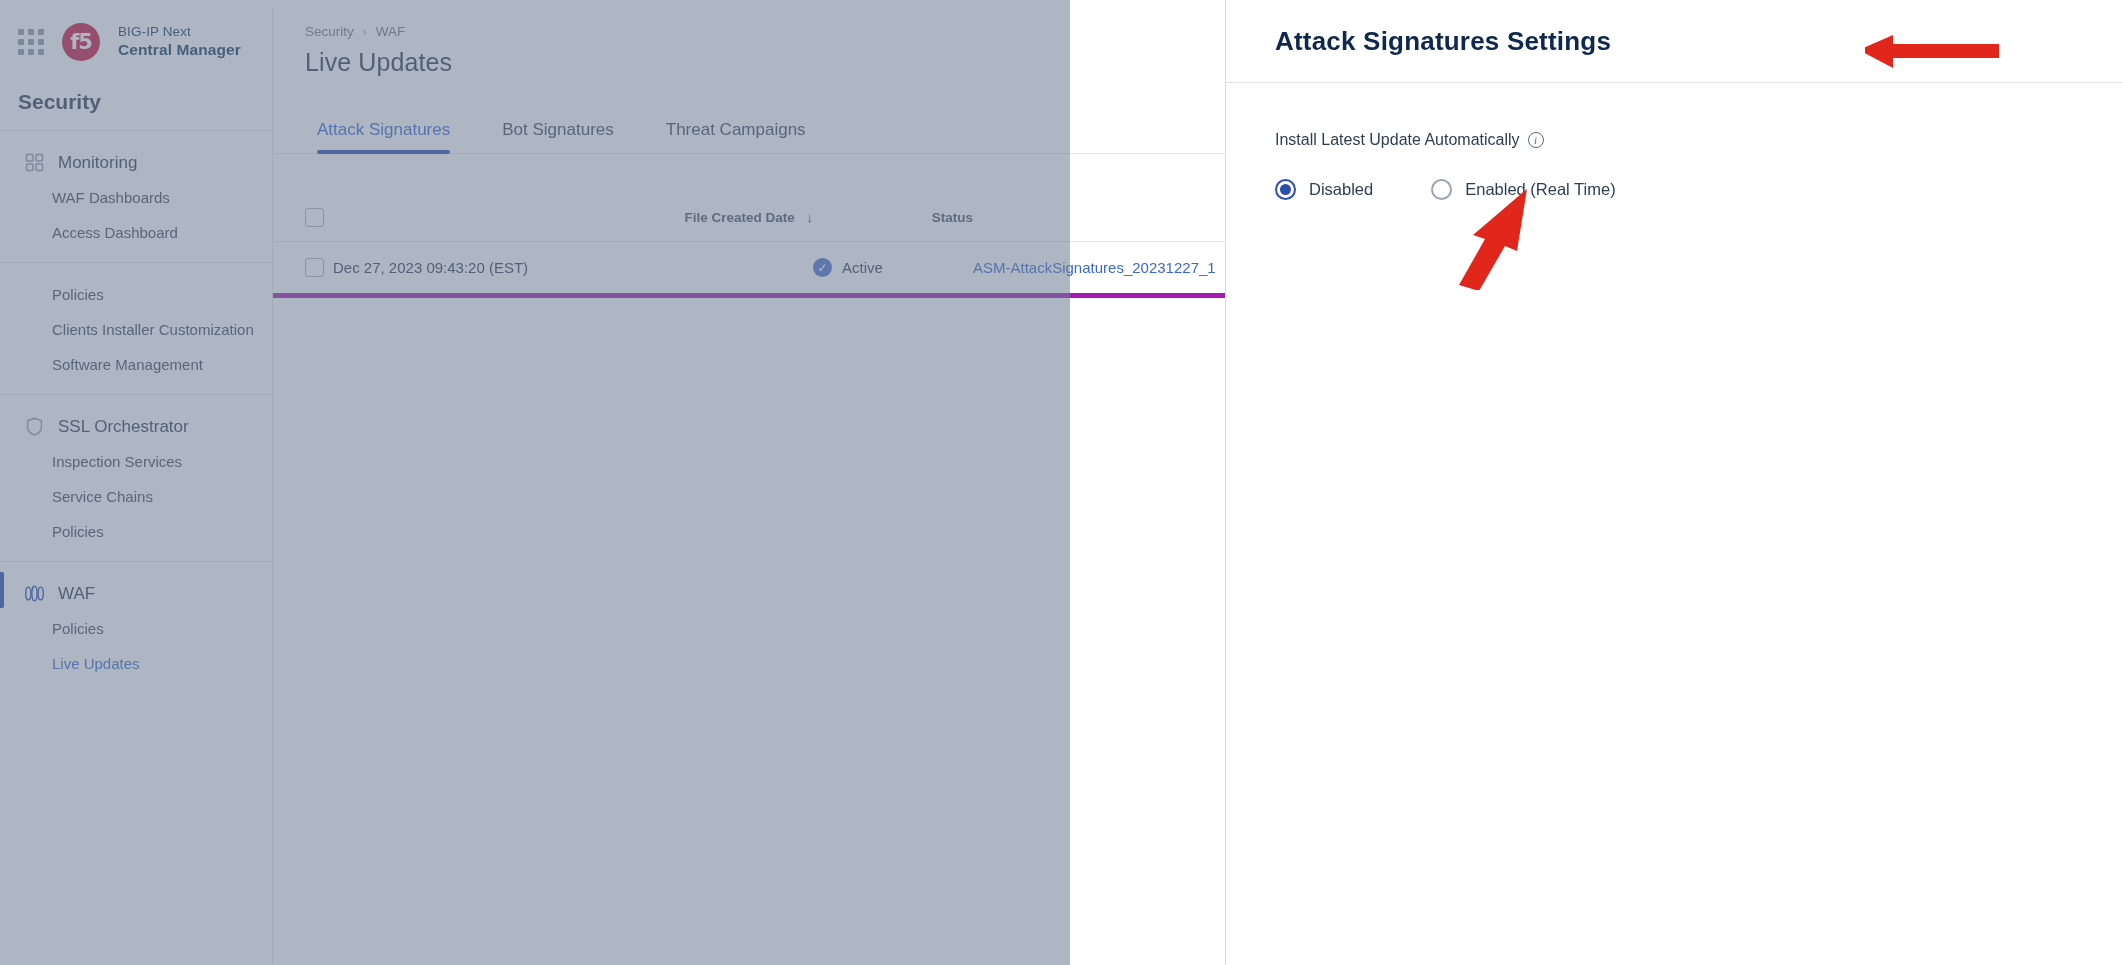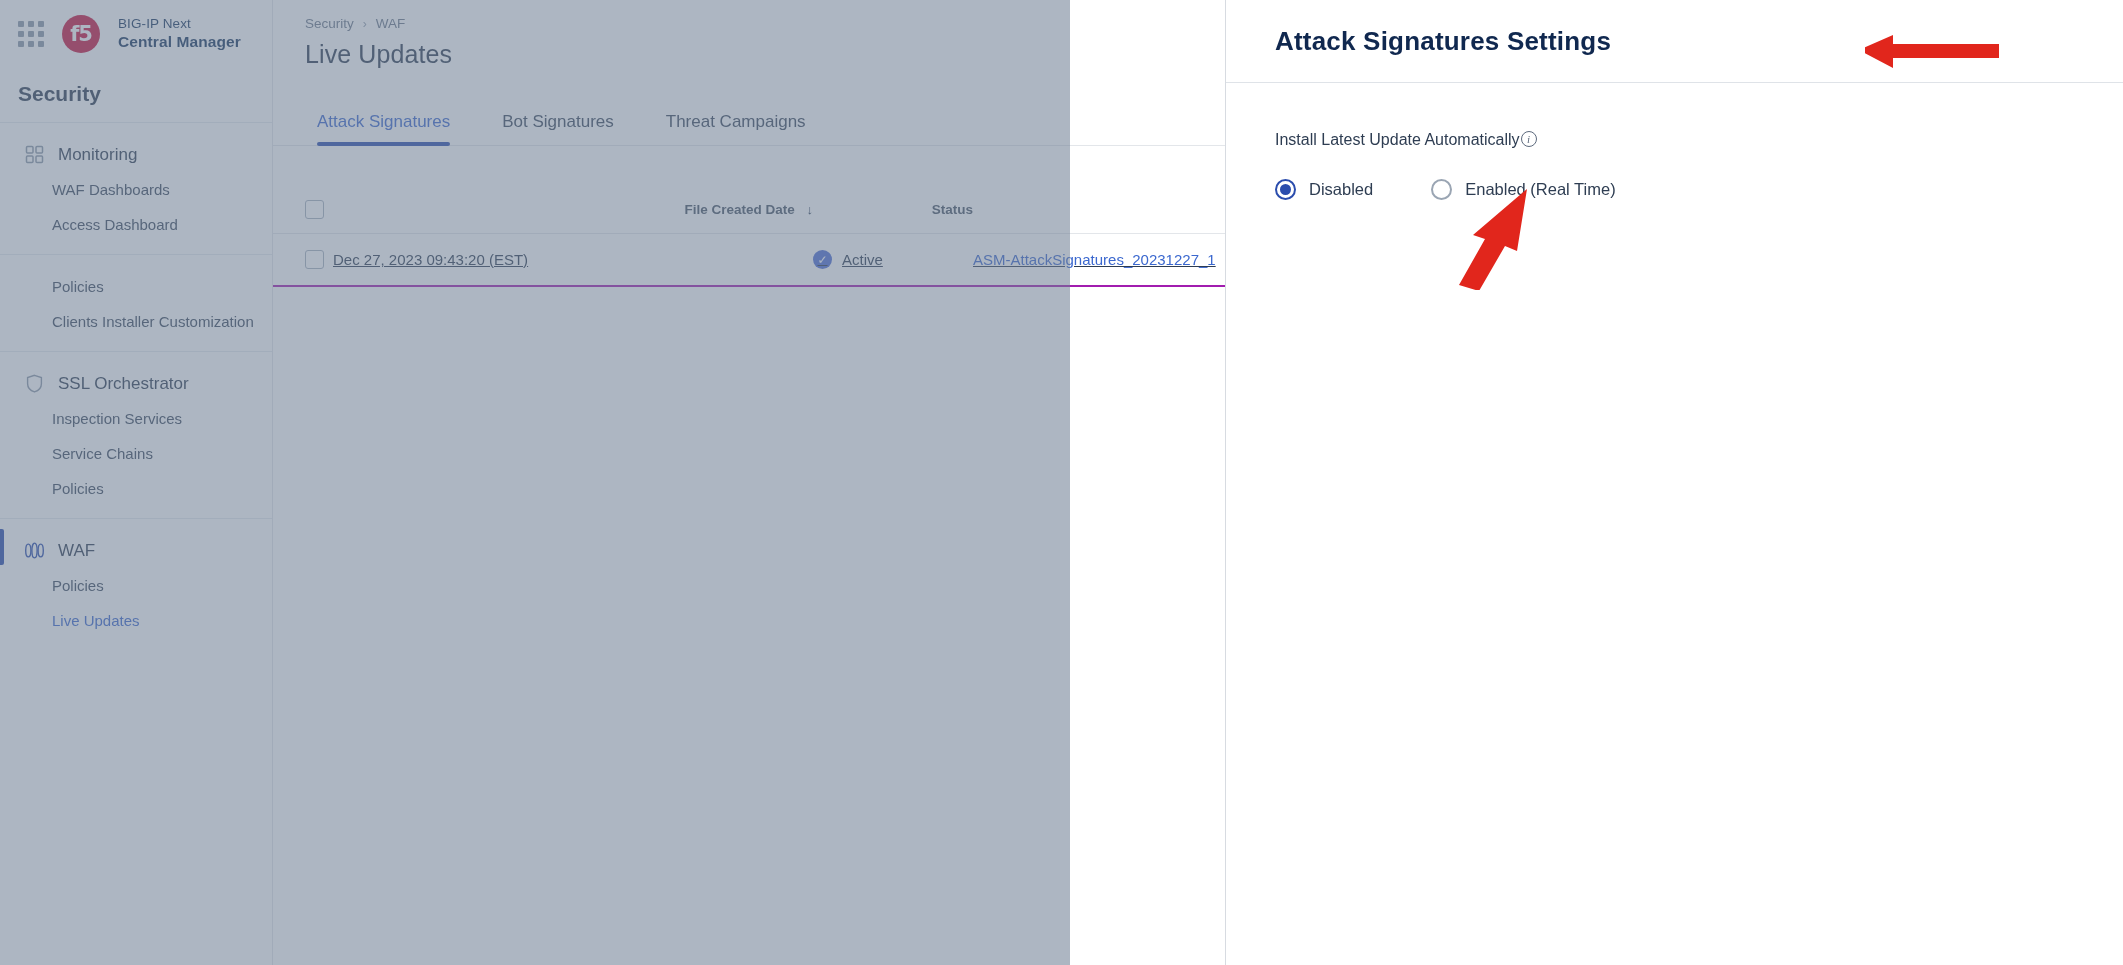--- a/index.html
+++ b/index.html
@@ -5,21 +5,21 @@
   * { box-sizing: border-box; margin: 0; padding: 0; }
   html, body {
     width: 2123px; height: 965px;
     font-family: "Liberation Sans", sans-serif;
     background: #ffffff;
     overflow: hidden;
   }
   #app { position: relative; width: 2123px; height: 965px; }
 
   
-  #base-app { position: absolute; inset: 0; display: flex; background: #86efac; }
+  #base-app { position: absolute; inset: 0; display: flex; background: #86efac; margin-top: 8px; }
 
   
   .sidebar {
     width: 273px; height: 965px;
     background: #ffffff;
     border-right: 1px solid #e3e6ea;
     position: relative;
     flex: 0 0 273px;
   }
   .brand-row {
@@ -100,23 +100,22 @@
 
   .table-wrap { padding: 44px 0 0 0; }
   .table { width: 100%; border-collapse: collapse; }
   .table th {
     text-align: right; font-size: 13.5px; font-weight: bold; color: #4a5768;
     padding: 10px 0 14px 0; border-bottom: 1px solid #e3e6ea;
     white-space: nowrap;
   }
   .table td {
     font-size: 15px; color: #2e3d52;
-    padding: 16px 0; border-bottom: 2px solid #a21caf;
+    padding: 16px 0; border-bottom: 5px solid #a21caf;
     white-space: nowrap;
-    text-decoration: underline;
   }
   .col-check { width: 60px; padding-left: 32px !important; }
   .col-date { width: 480px; }
   .col-status { width: 160px; }
   .col-file { }
   .chk {
     width: 19px; height: 19px; border: 1px solid #a9b3c0;
     border-radius: 3px; background: #ffffff; display: block;
     cursor: pointer;
   }
@@ -149,21 +148,21 @@
     display: flex; align-items: center;
     padding-left: 49px;
   }
   .panel-title {
     font-size: 26px; font-weight: bold; color: #10284f;
     letter-spacing: .2px;
   }
   .panel-body { padding: 48px 0 0 49px; }
   .field-label {
     font-size: 16px; color: #2e3d52;
-    display: flex; align-items: flex-start; gap: 1px;
+    display: flex; align-items: center; gap: 8px;
   }
   .info-icon {
     width: 16px; height: 16px; border-radius: 50%;
     border: 1.3px solid #5d6a7d; color: #5d6a7d;
     font-size: 11px; font-style: italic;
     display: inline-flex; align-items: center; justify-content: center;
     font-family: "Liberation Serif", serif;
     line-height: 1;
   }
   .radio-row { display: flex; align-items: center; gap: 58px; margin-top: 30px; }
@@ -227,20 +226,21 @@
           </span>
           <span>Monitoring</span>
         </div>
         <div class="nav-child">WAF Dashboards</div>
         <div class="nav-child">Access Dashboard</div>
       </div>
 
       <div class="nav-group">
         <div class="nav-child">Policies</div>
         <div class="nav-child">Clients Installer Customization</div>
+        <div class="nav-child">Software Management</div>
       </div>
 
       <div class="nav-group">
         <div class="nav-parent">
           <span class="nav-icon">
             <svg width="17" height="19" viewBox="0 0 17 19" fill="none" stroke="#8c98a8" stroke-width="1.4">
               <path d="M8.5 1.3 15.4 3.6v6.1c0 4.3-3 7-6.9 8.2C4.6 16.7 1.6 14 1.6 9.7V3.6z"></path>
             </svg>
           </span>
           <span>SSL Orchestrator</span>

